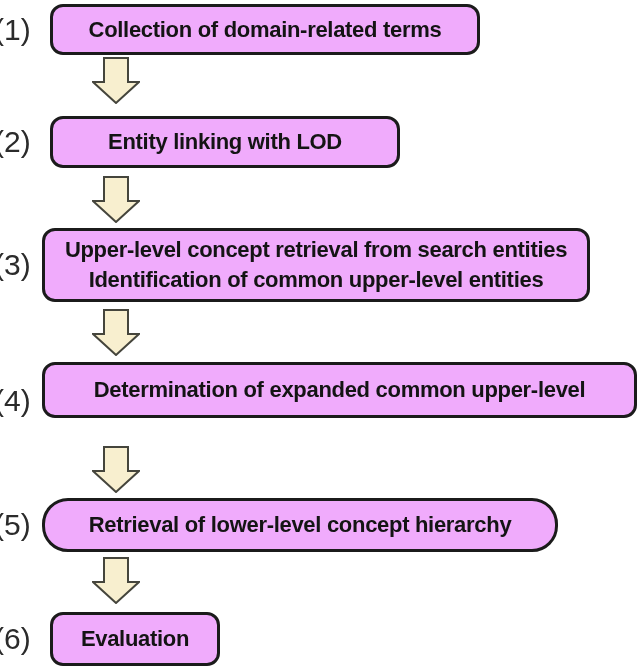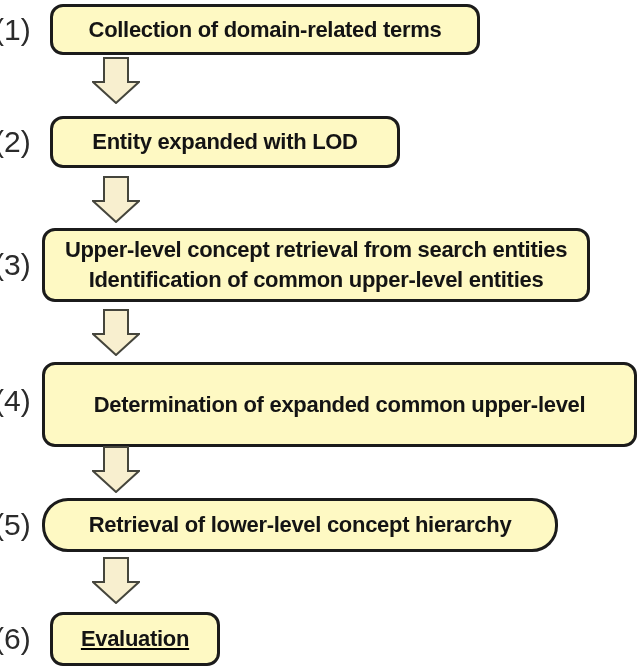--- a/index.html
+++ b/index.html
@@ -11,21 +11,21 @@
     position: relative;
     width: 640px;
     height: 669px;
     background: #ffffff;
     overflow: hidden;
     font-family: "Liberation Sans", sans-serif;
   }
   .step-box {
     position: absolute;
     box-sizing: border-box;
-    background: #fef9c3;
+    background: #f0abfc;
     border: 3.5px solid #1b1b1b;
     border-radius: 13px;
     display: flex;
     flex-direction: column;
     align-items: center;
     justify-content: center;
   }
   .box-line {
     font-weight: bold;
     font-size: 22px;
@@ -66,21 +66,21 @@
   </div>
 
   <div class="arrow" style="top:57px;">
     <svg viewBox="0 0 48 47" xmlns="http://www.w3.org/2000/svg">
       <polygon points="12,1 36,1 36,25 47,25 24,46 1,25 12,25" fill="#f8efcf" stroke="#45453c" stroke-width="2" stroke-linejoin="miter"></polygon>
     </svg>
   </div>
 
   <div class="step-number" style="top:116px; height:52px;">(2)</div>
   <div class="step-box" style="left:50px; top:116px; width:350px; height:52px;">
-    <span class="box-line">Entity expanded with LOD</span>
+    <span class="box-line">Entity linking with LOD</span>
   </div>
 
   <div class="arrow" style="top:176px;">
     <svg viewBox="0 0 48 47" xmlns="http://www.w3.org/2000/svg">
       <polygon points="12,1 36,1 36,25 47,25 24,46 1,25 12,25" fill="#f8efcf" stroke="#45453c" stroke-width="2" stroke-linejoin="miter"></polygon>
     </svg>
   </div>
 
   <div class="step-number" style="top:228px; height:74px;">(3)</div>
   <div class="step-box" style="left:42px; top:228px; width:548px; height:74px;">
@@ -88,21 +88,21 @@
     <span class="box-line">Identification of common upper-level entities</span>
   </div>
 
   <div class="arrow" style="top:309px;">
     <svg viewBox="0 0 48 47" xmlns="http://www.w3.org/2000/svg">
       <polygon points="12,1 36,1 36,25 47,25 24,46 1,25 12,25" fill="#f8efcf" stroke="#45453c" stroke-width="2" stroke-linejoin="miter"></polygon>
     </svg>
   </div>
 
   <div class="step-number" style="top:362px; height:78px;">(4)</div>
-  <div class="step-box" style="left:42px; top:362px; width:595px; height:85px;gap:16px;">
+  <div class="step-box" style="left:42px; top:362px; width:595px; height:56px;gap:16px;">
     <span class="box-line">Determination of expanded common upper-level</span>
   </div>
 
   <div class="arrow" style="top:446px;">
     <svg viewBox="0 0 48 47" xmlns="http://www.w3.org/2000/svg">
       <polygon points="12,1 36,1 36,25 47,25 24,46 1,25 12,25" fill="#f8efcf" stroke="#45453c" stroke-width="2" stroke-linejoin="miter"></polygon>
     </svg>
   </div>
 
   <div class="step-number" style="top:498px; height:54px;">(5)</div>
@@ -110,17 +110,17 @@
     <span class="box-line">Retrieval of lower-level concept hierarchy</span>
   </div>
 
   <div class="arrow" style="top:557px;">
     <svg viewBox="0 0 48 47" xmlns="http://www.w3.org/2000/svg">
       <polygon points="12,1 36,1 36,25 47,25 24,46 1,25 12,25" fill="#f8efcf" stroke="#45453c" stroke-width="2" stroke-linejoin="miter"></polygon>
     </svg>
   </div>
 
   <div class="step-number" style="top:612px; height:54px;">(6)</div>
-  <div class="step-box" style="left:50px; top:612px; width:170px; height:54px;text-decoration:underline;">
+  <div class="step-box" style="left:50px; top:612px; width:170px; height:54px;">
     <span class="box-line">Evaluation</span>
   </div>
 
 </div>
 
 </body></html>

